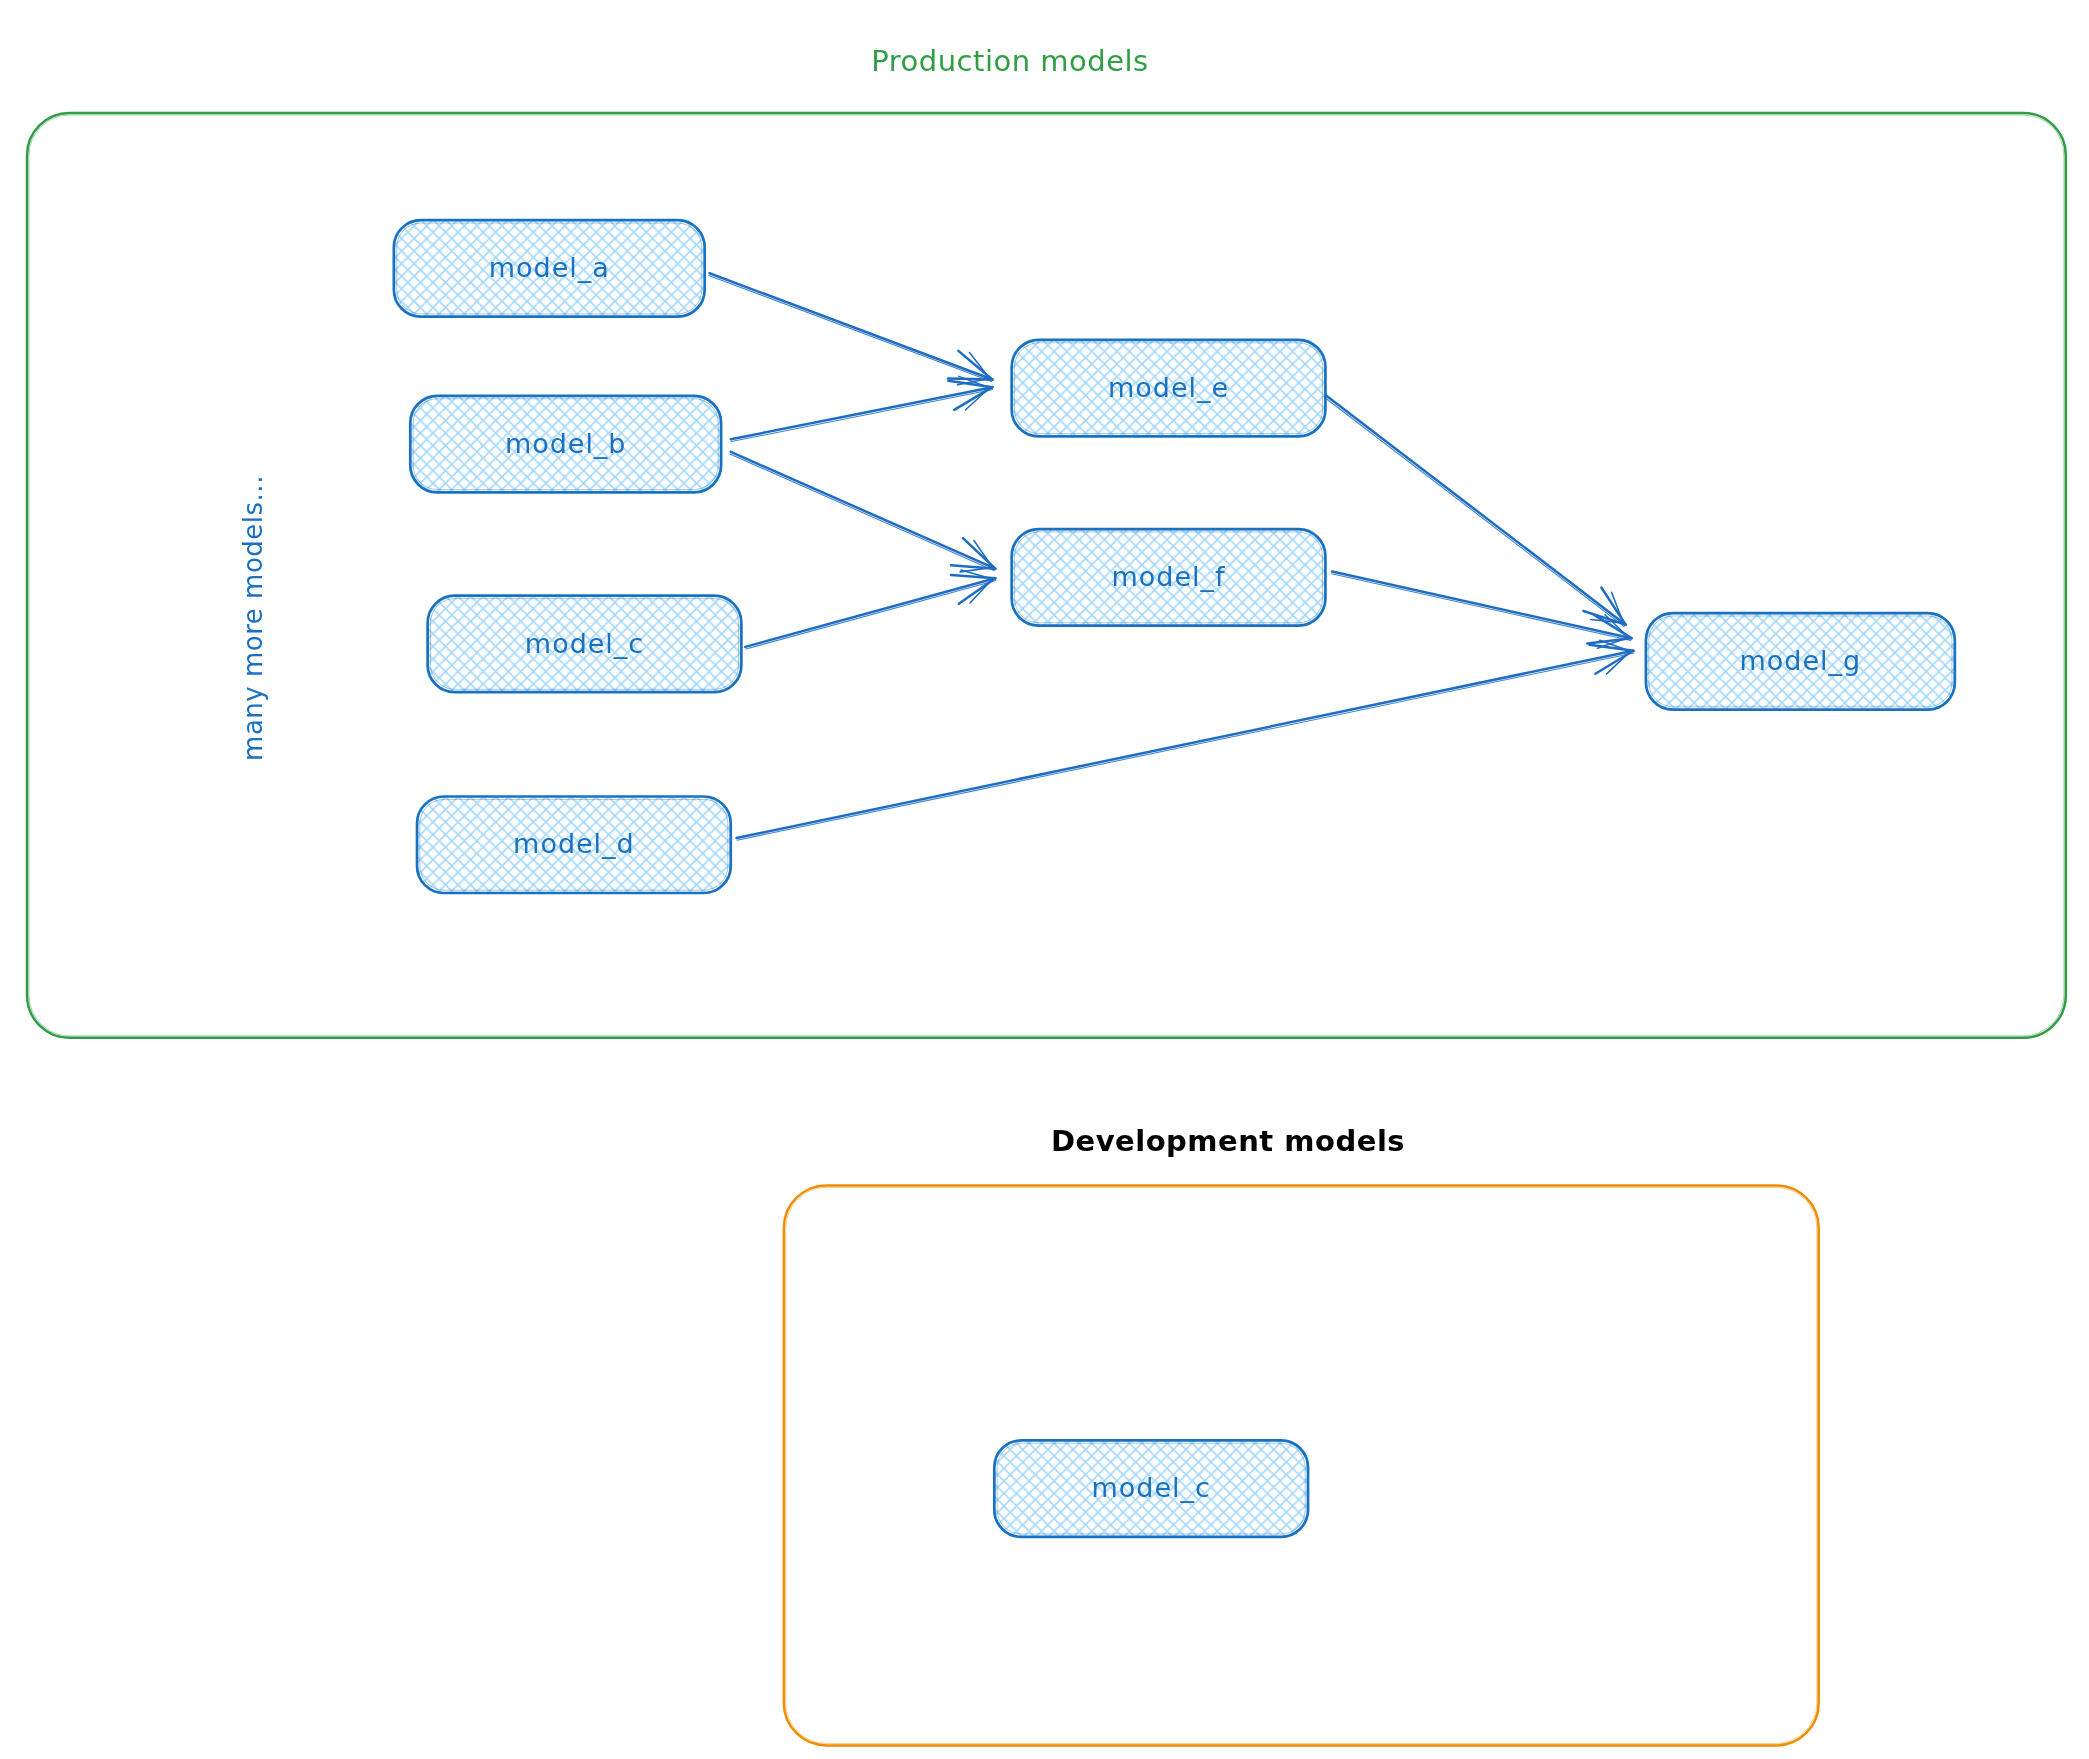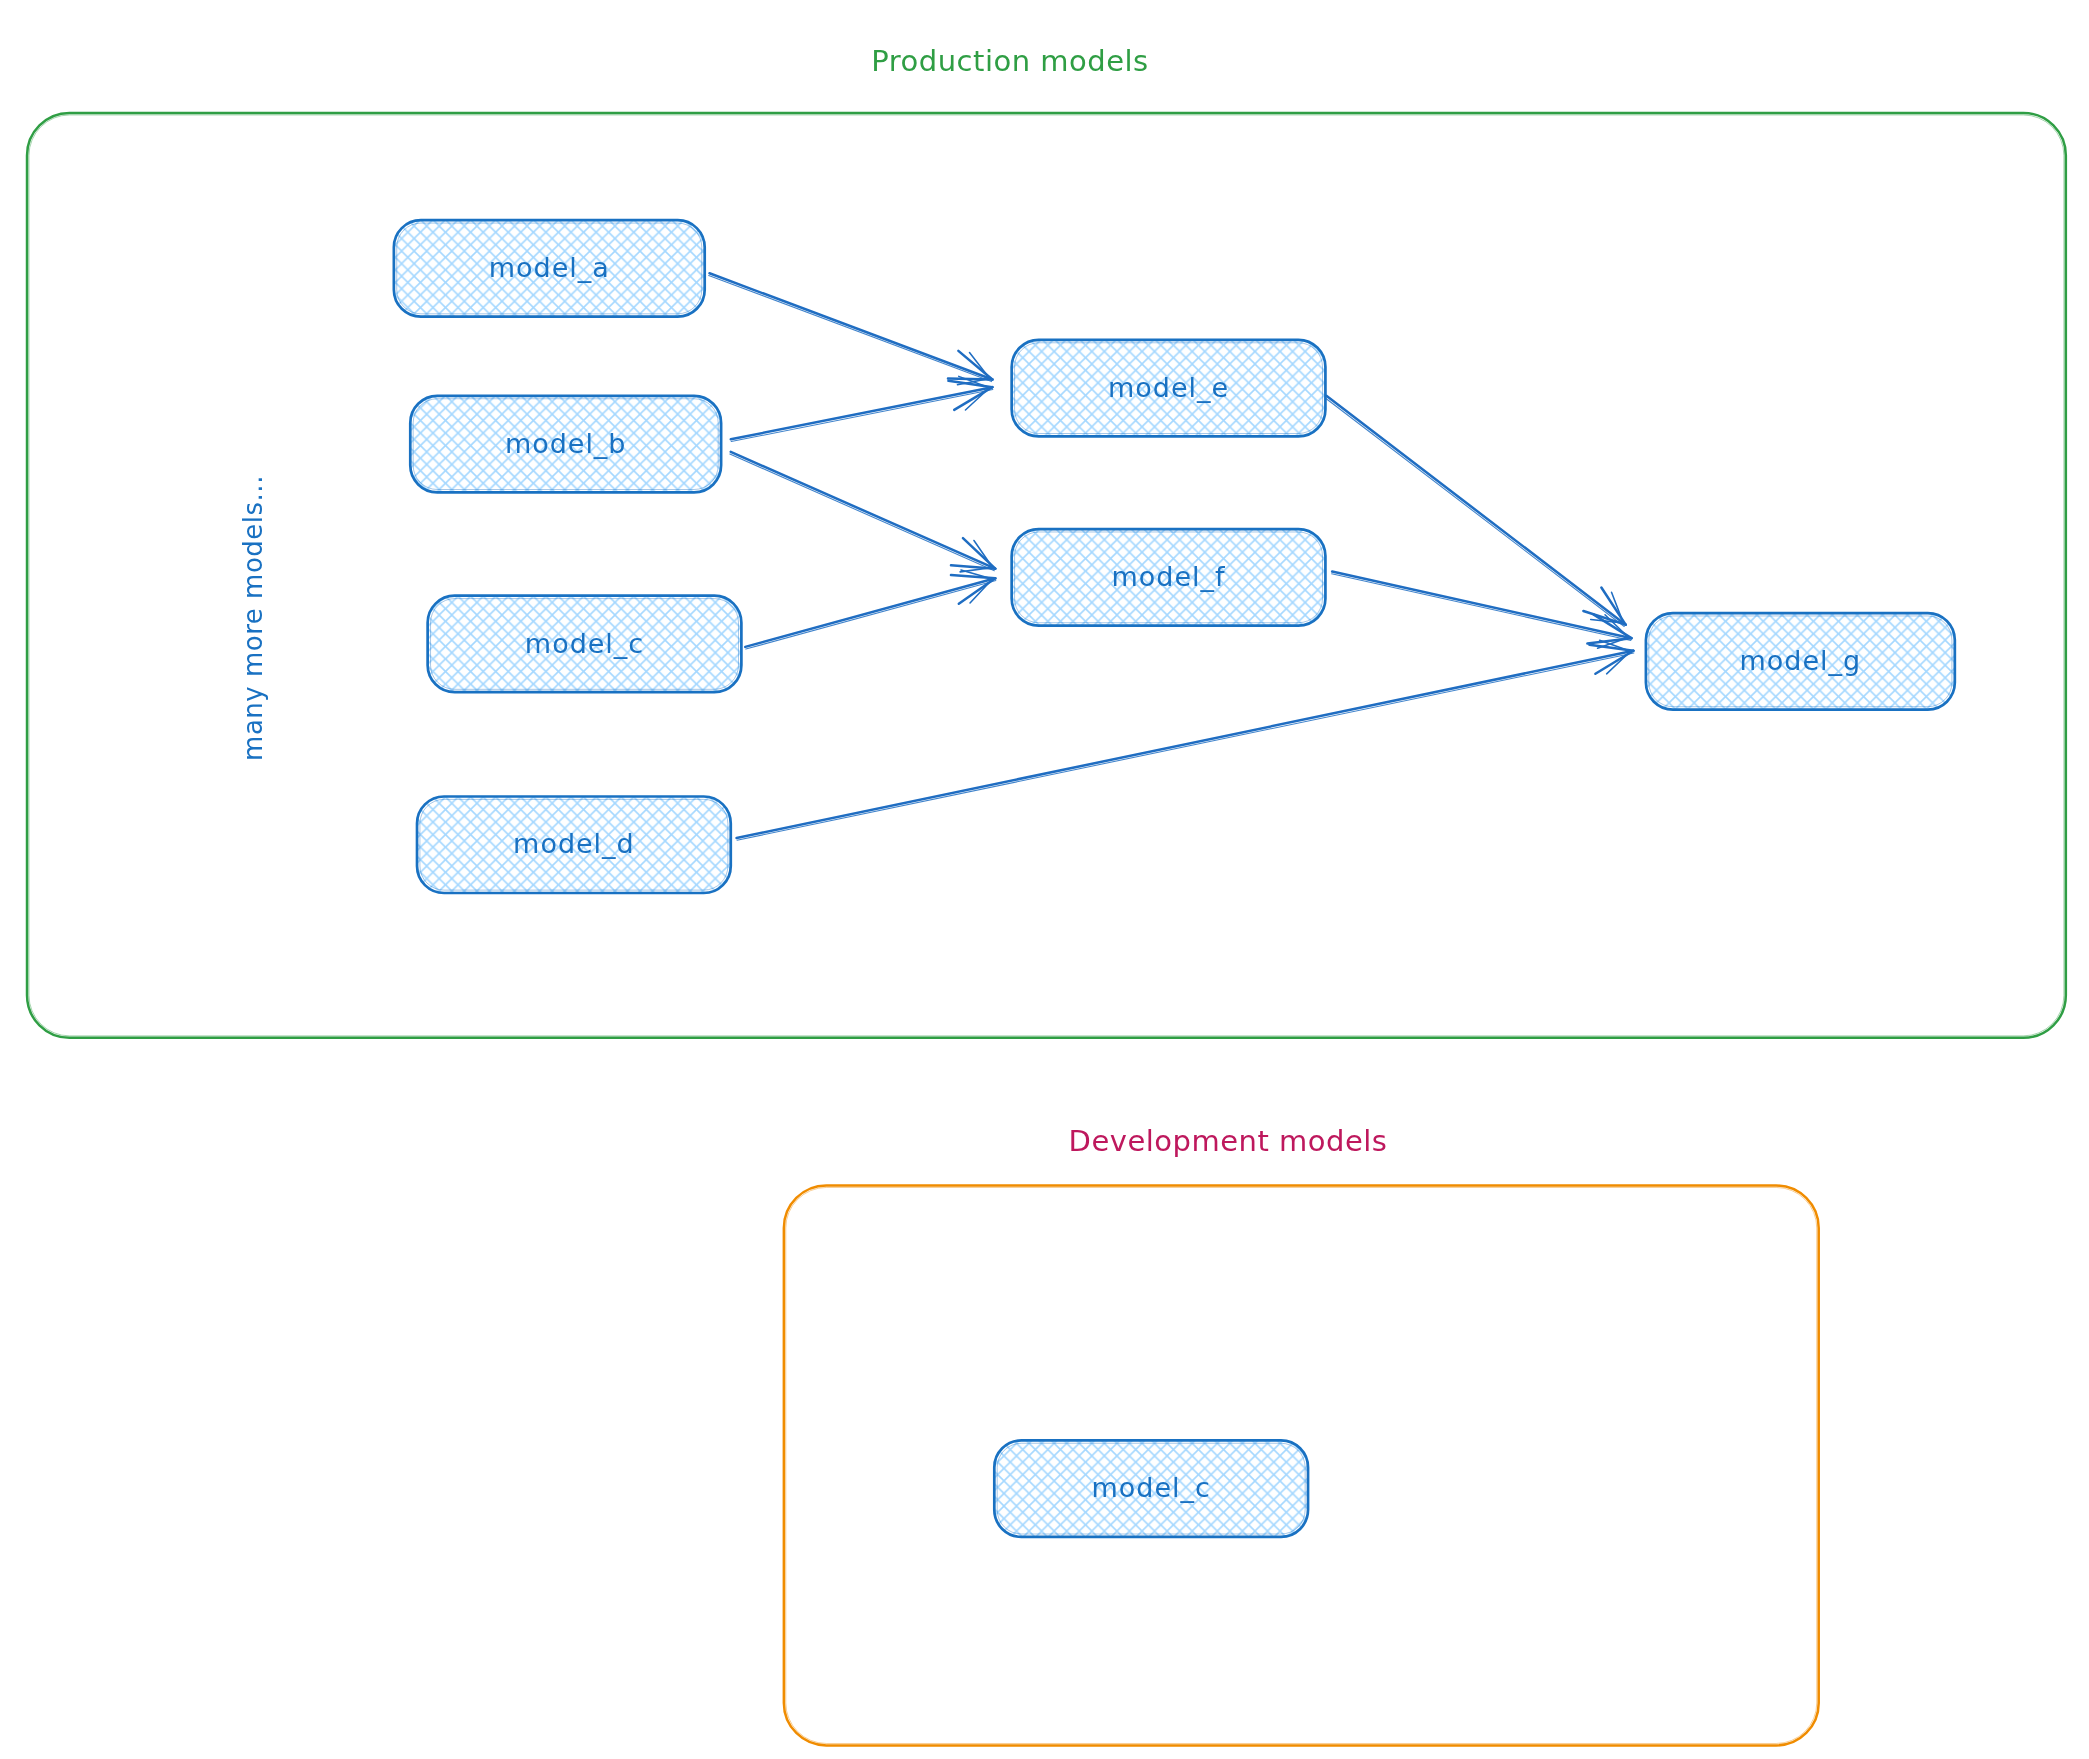--- a/index.html
+++ b/index.html
@@ -13,21 +13,21 @@
   svg.diagram{position:absolute;left:0;top:0;}
   .floating-label{
     position:absolute;
     white-space:nowrap;
     transform:translate(-50%,-50%);
     font-size:29px;
     letter-spacing:0.5px;
     font-weight:500;
   }
   .prod-title{color:#2f9e44;}
-  .dev-title{color:#be185d;}
+  .dev-title{color:#000000;font-weight:bold;}
   .side-note{
     color:#1971c2;
     font-size:26px;
     transform:translate(-50%,-50%) rotate(-90deg);
   }
 </style>
 </head>
 <body>
 
 <div class="canvas">

